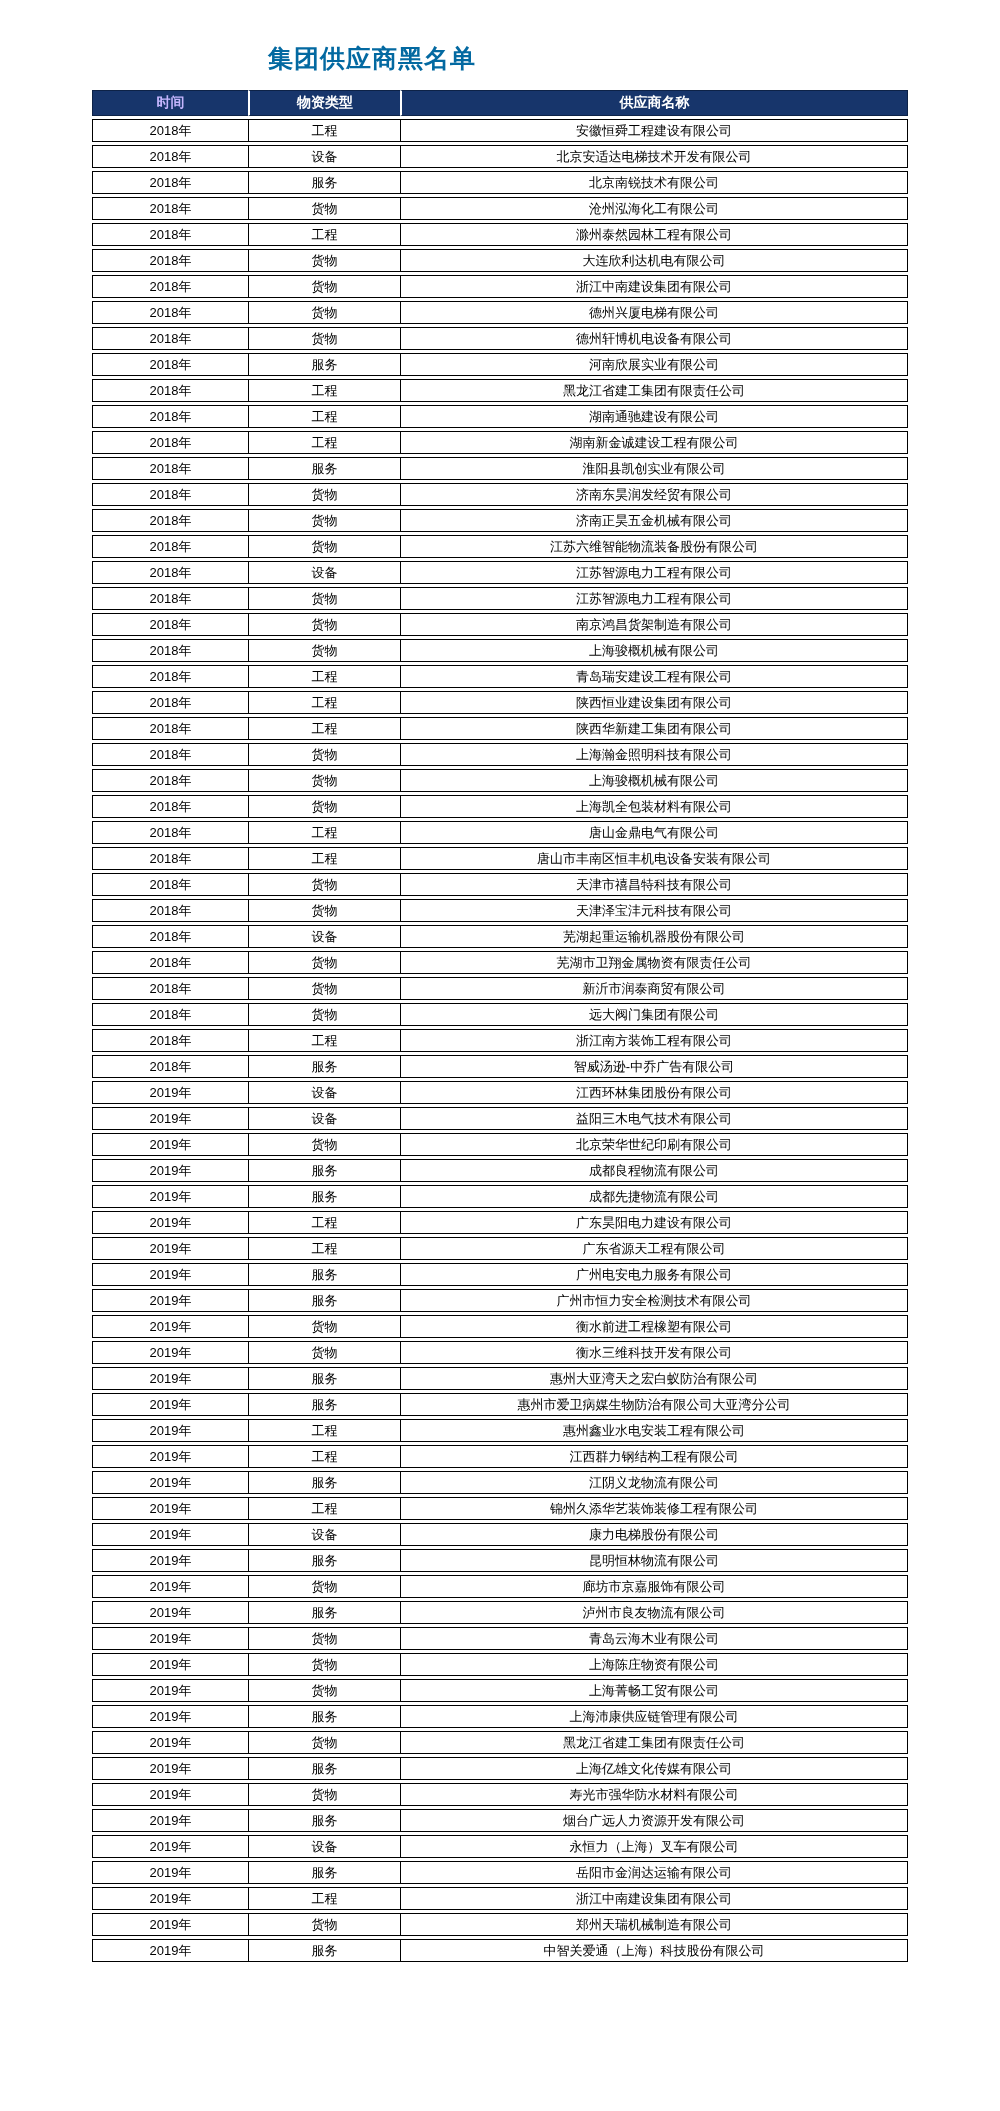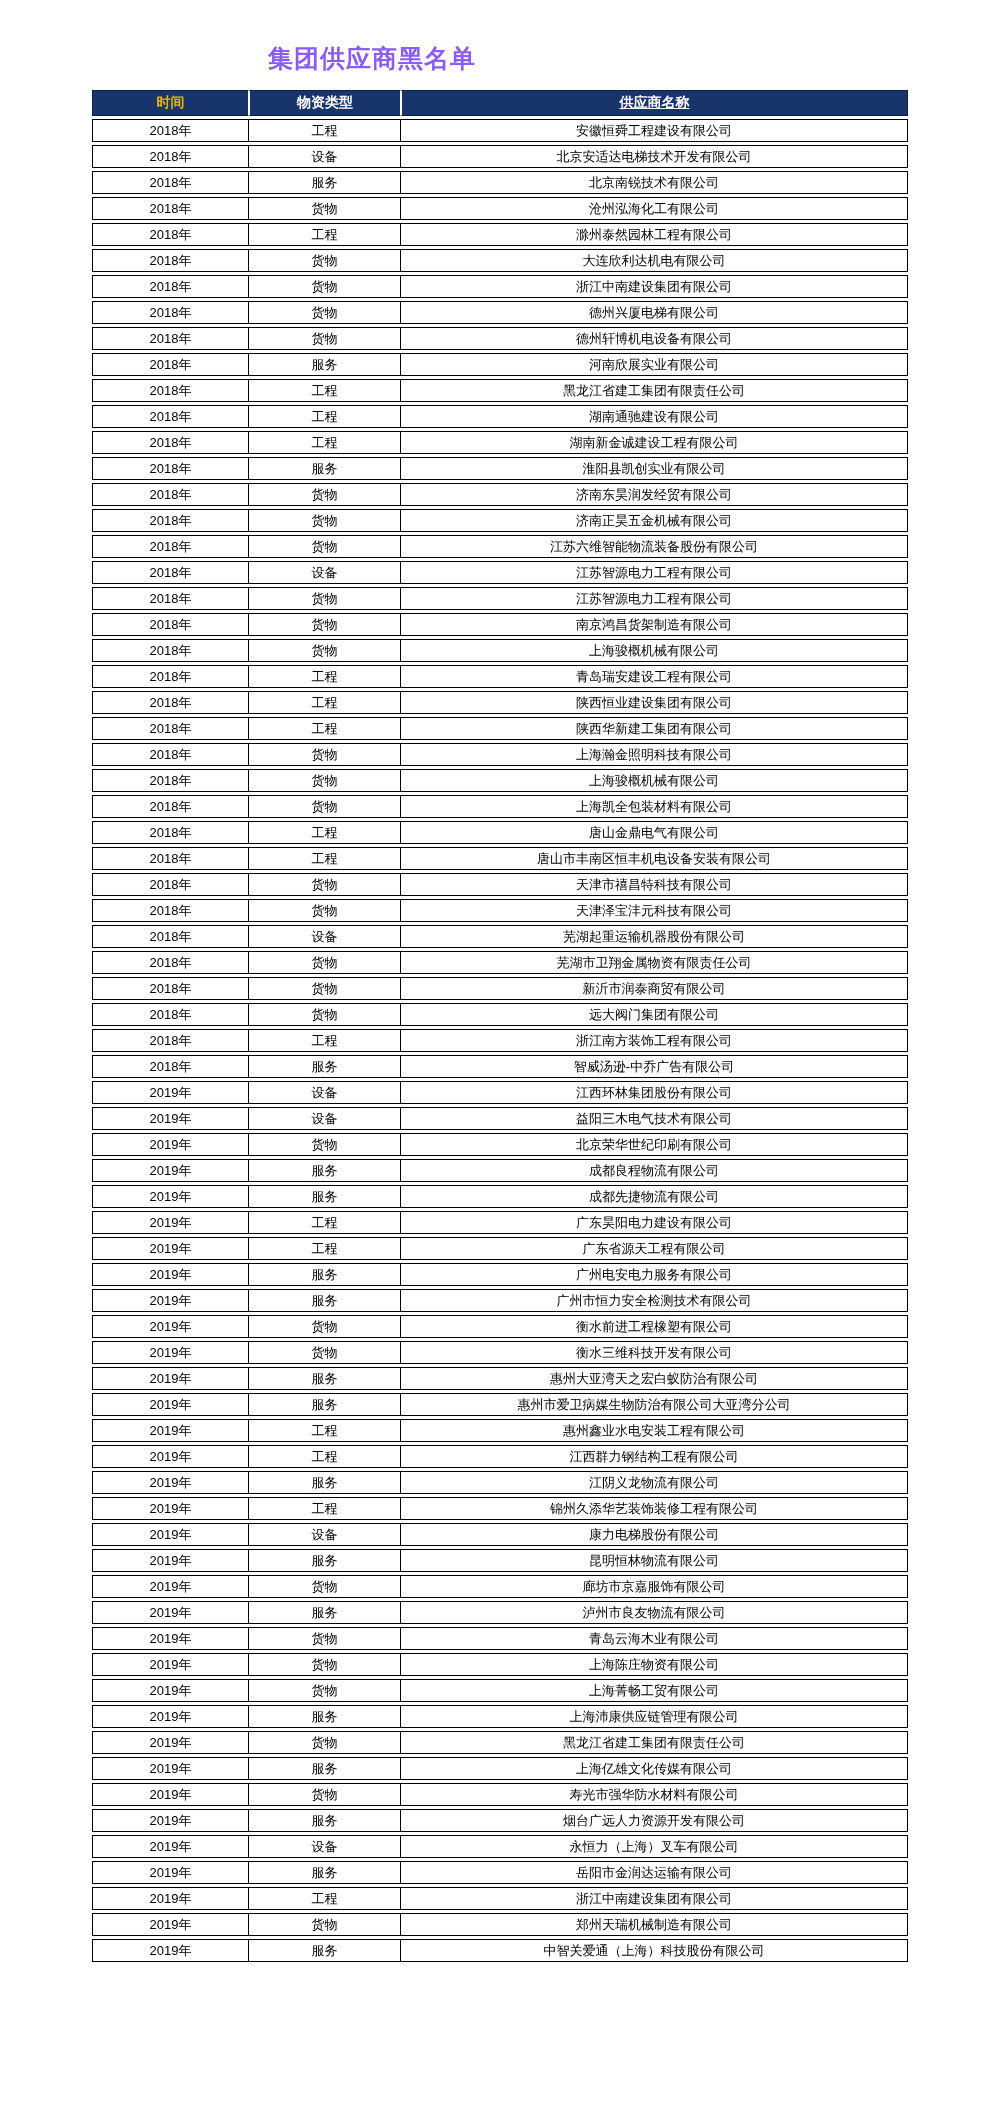--- a/index.html
+++ b/index.html
@@ -43,21 +43,21 @@
     color: #ffffff;
     font-size: 14px;
     font-weight: bold;
     height: 24px;
     padding: 0 4px;
     text-align: center;
     border-top: 1px solid #0d2247;
     border-bottom: 1px solid #0d2247;
   }
   thead th:first-child { border-left: 1px solid #0d2247; }
-  thead th:last-child  { border-right: 1px solid #0d2247; text-decoration: underline; }
+  thead th:last-child  { border-right: 1px solid #0d2247; }
   thead th + th { border-left: 2px solid #ffffff; }
   tbody td {
     background: #ffffff;
     font-size: 13px;
     height: 21px;
     padding: 0 4px;
     text-align: center;
     vertical-align: middle;
     white-space: nowrap;
     overflow: hidden;
@@ -65,32 +65,32 @@
     border-bottom: 1px solid #000000;
     border-left: 1px solid #000000;
   }
   tbody td:last-child { border-right: 1px solid #000000; }
 </style>
 </head>
 <body>
 
 <div class="page">
   <div class="title-wrap">
-    <span class="page-title" style="color: #8b5cf6;">集团供应商黑名单</span>
+    <span class="page-title" style="color: #0369a1;">集团供应商黑名单</span>
   </div>
 
   <table class="blacklist">
     <colgroup>
       <col class="c-year">
       <col class="c-type">
       <col class="c-name">
     </colgroup>
     <thead>
       <tr>
-        <th style="background: rgb(23, 53, 107); color: #eab308;">时间</th>
+        <th style="background: rgb(23, 53, 107); color: #c4b5fd;">时间</th>
         <th style="background: rgb(23, 53, 107); color: rgb(255, 255, 255); font-family: Liberation Serif, serif;">物资类型</th>
         <th style="background: rgb(23, 53, 107); color: rgb(255, 255, 255);">供应商名称</th>
       </tr>
     </thead>
     <tbody>
         <tr>
           <td>2018年</td>
           <td>工程</td>
           <td>安徽恒舜工程建设有限公司</td>
         </tr>

